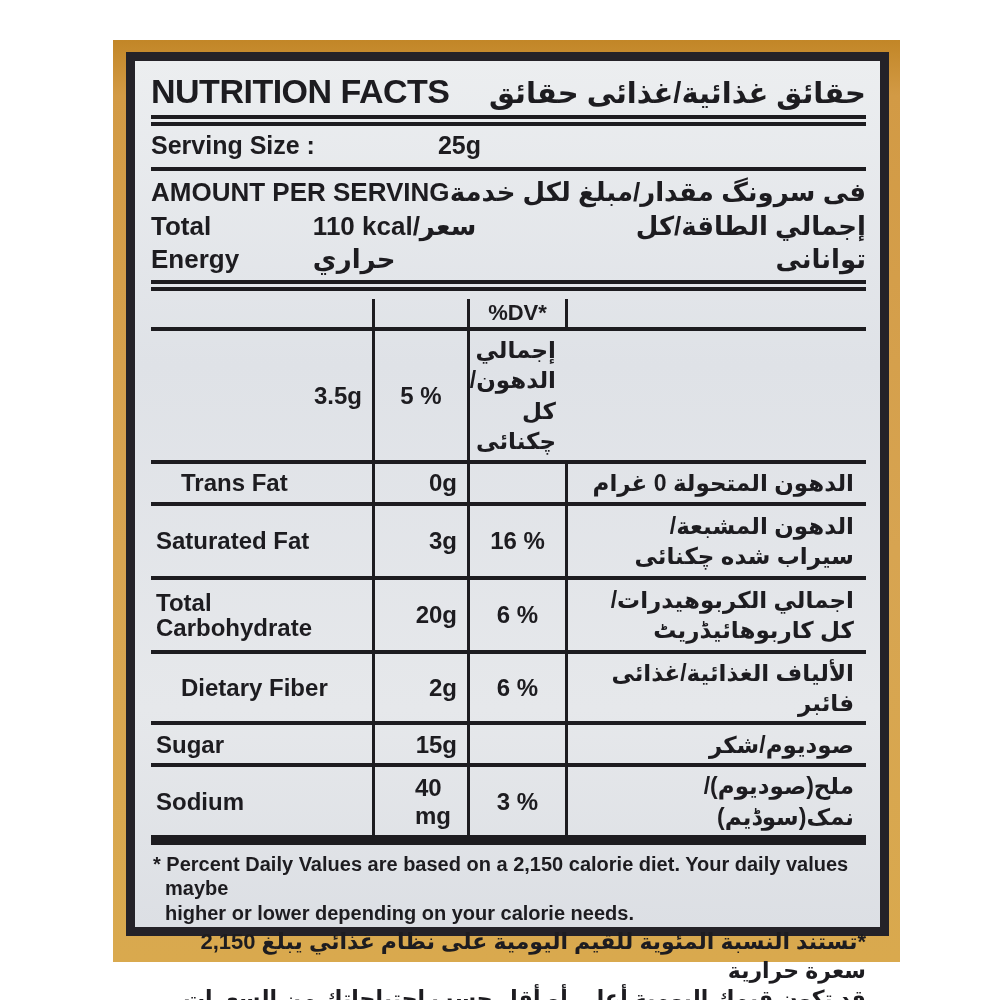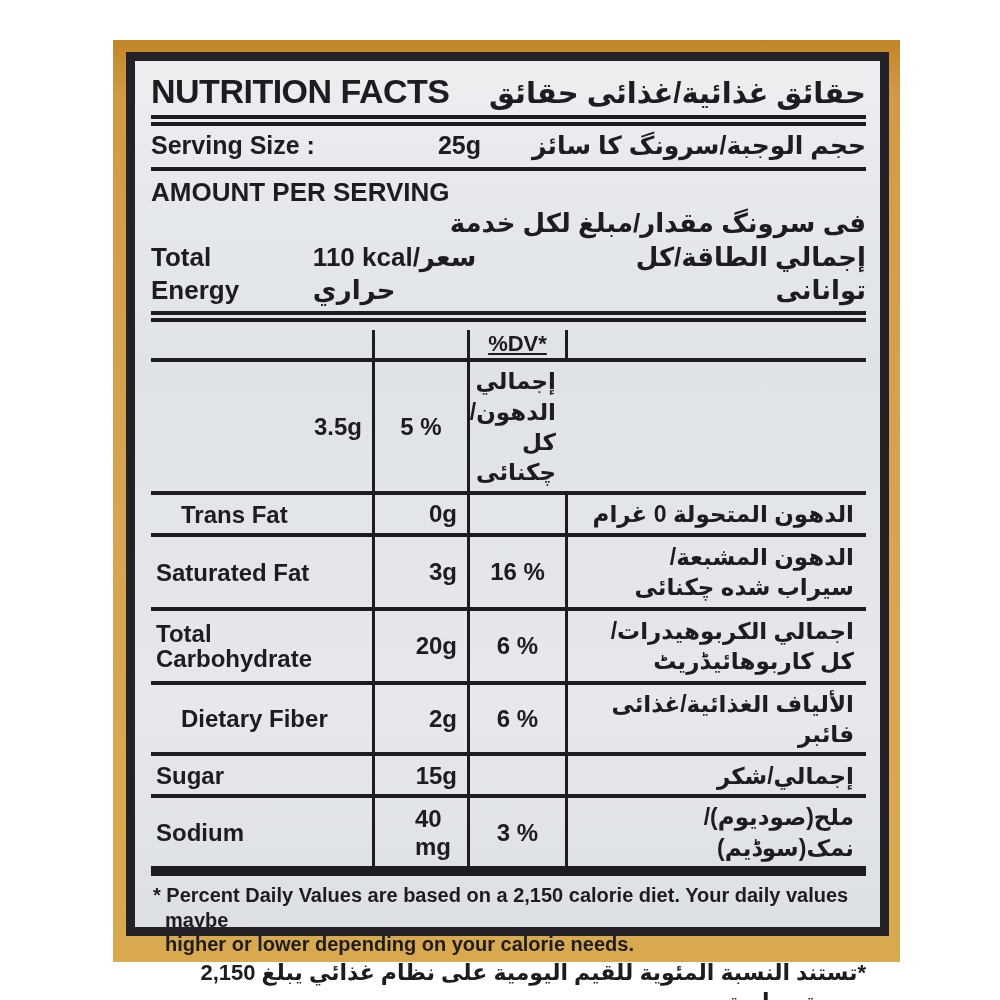--- a/index.html
+++ b/index.html
@@ -29,27 +29,27 @@
   .double-rule .bar + .bar { margin-top:3px; }
   .thick-rule { height:4px; background:#1d1c20; margin:6px 0; }
   .fat-rule { height:6px; background:#1d1c20; }
 
   .serving { margin-top:5px; }
   .serving-line { display:flex; justify-content:space-between; align-items:baseline; font-size:25px; line-height:1.18; }
   .serving-left { display:flex; width:330px; justify-content:space-between; }
   .ar { direction:rtl; text-align:right; }
 
   .amount { margin-top:3px; }
-  .amount-head { display:flex; justify-content:space-between; font-size:26px; line-height:1.2;flex-direction:column; }
+  .amount-head { display:flex; justify-content:space-between; font-size:26px; line-height:1.2; }
   .energy-line { display:flex; justify-content:space-between; align-items:baseline; font-size:26px; line-height:1.25; margin-top:2px; }
   .energy-left { display:flex; gap:14px; }
 
   .ntable { margin-top:8px; border-bottom:0; }
   .trow { display:grid; grid-template-columns:224px 95px 98px 1fr; border-bottom:4px solid #1d1c20; }
-  .trow.head { border-bottom:4px solid #1d1c20;text-decoration:underline; }
+  .trow.head { border-bottom:4px solid #1d1c20; }
   .c { padding:4px 0 3px 0; min-height:38px; display:flex; align-items:center; }
   .head .c { min-height:26px; padding:1px 0; }
   .c.name { font-size:24px; line-height:1.05; padding-left:5px; border-right:3px solid #1d1c20; }
   .c.name.indent { padding-left:30px; }
   .c.val { font-size:24px; justify-content:flex-end; padding-right:10px; border-right:3px solid #1d1c20;margin-left:40px; }
   .c.dv { font-size:24px; justify-content:center; border-right:3px solid #1d1c20; }
   .c.dvh { font-size:22px; justify-content:center; }
   .c.ar-cell { direction:rtl; text-align:right; font-size:23px; line-height:1.32; padding-right:12px; white-space:pre-line; justify-content:flex-start; }
   .trow.tall .c { min-height:70px; }
 
@@ -72,21 +72,20 @@
         <div class="bar"></div>
         <div class="bar"></div>
       </div>
 
       <div class="serving">
         <div class="serving-line">
           <div class="serving-left">
             <span>Serving Size :</span>
             <span>25g</span>
           </div>
-          <div class="ar">حجم الوجبة/سرونگ کا سائز</div>
         </div>
       </div>
 
       <div class="thick-rule"></div>
 
       <div class="amount">
         <div class="amount-head">
           <span>AMOUNT PER SERVING</span>
           <span class="ar">فى سرونگ مقدار/مبلغ لكل خدمة</span>
         </div>
@@ -145,21 +144,21 @@
           <div class="c name indent">Dietary Fiber</div>
           <div class="c val">2g</div>
           <div class="c dv">6 %</div>
           <div class="c ar-cell">الألياف الغذائية/غذائى فائبر</div>
         </div>
 
         <div class="trow">
           <div class="c name">Sugar</div>
           <div class="c val">15g</div>
           <div class="c dv"></div>
-          <div class="c ar-cell">إجمالي/شكر</div>
+          <div class="c ar-cell">صوديوم/شكر</div>
         </div>
 
         <div class="trow">
           <div class="c name">Sodium</div>
           <div class="c val">40 mg</div>
           <div class="c dv">3 %</div>
           <div class="c ar-cell">ملح(صوديوم)/نمک(سوڈيم)</div>
         </div>
       </div>
 

